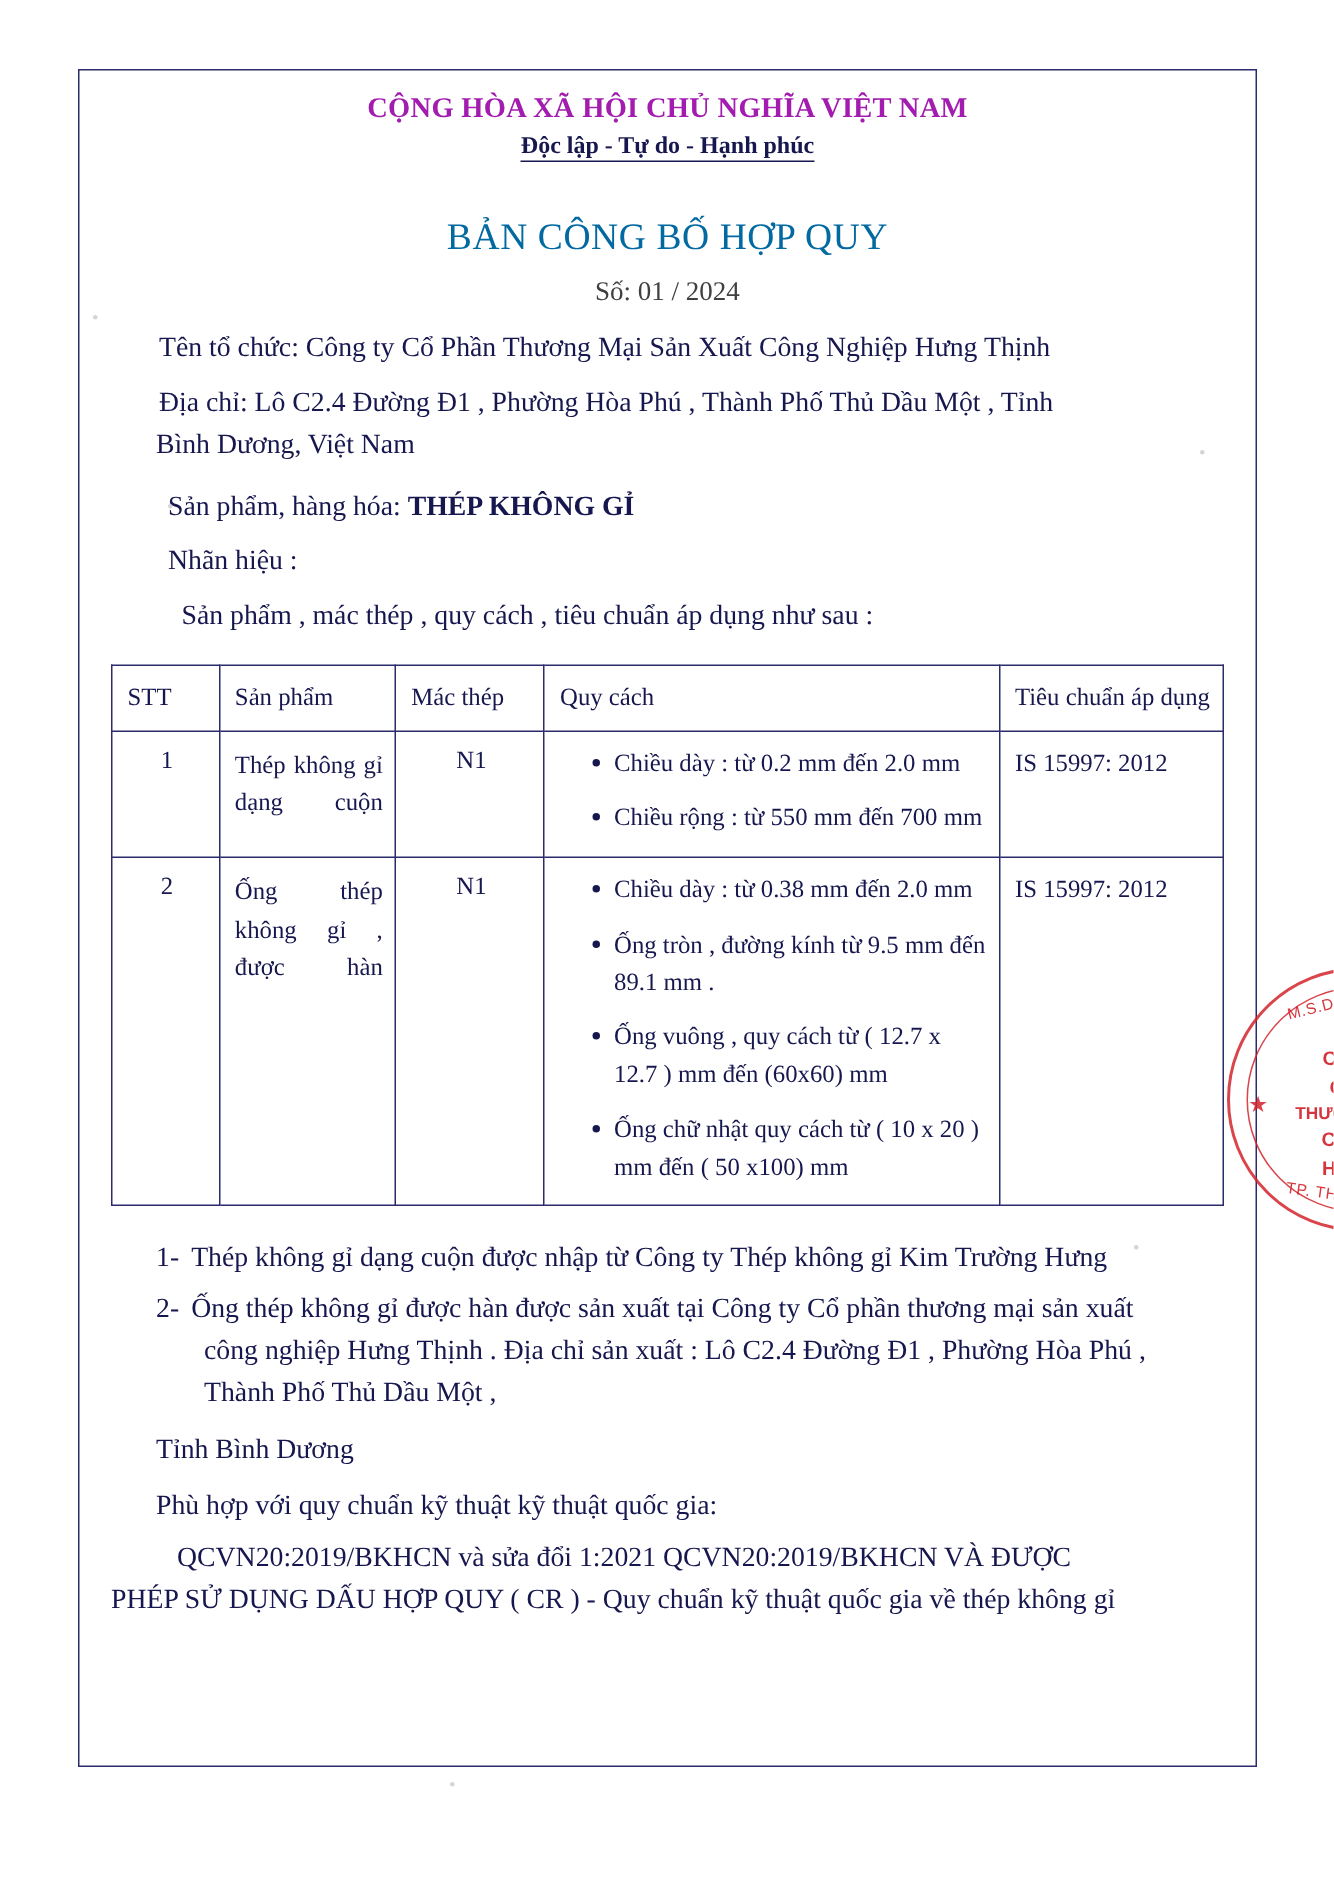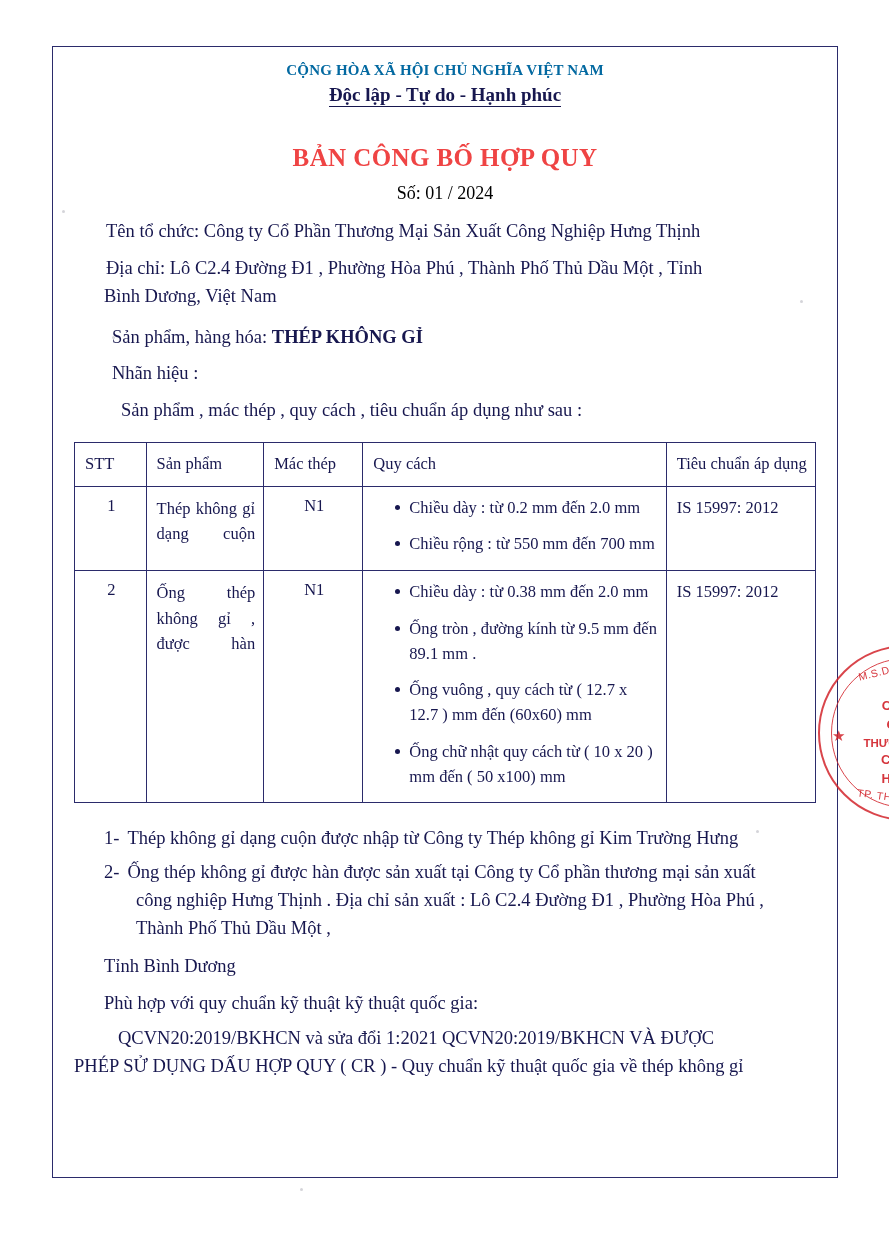--- a/index.html
+++ b/index.html
@@ -30,49 +30,49 @@
     position: absolute;
     left: 74px;
     top: 62px;
     width: 742px;
     box-sizing: border-box;
   }
 
   .nation-title {
     text-align: center;
     font-weight: bold;
-    font-size: 15px;
+    font-size: 19px;
     letter-spacing: 0.2px;
-    color: #0369a1;
+    color: #a21caf;
   }
   .nation-sub {
     text-align: center;
     font-weight: bold;
-    font-size: 19px;
+    font-size: 16px;
     margin-top: 5px;
     color: #17174f;
   }
   .nation-sub span {
     border-bottom: 1.4px solid #17174f;
     padding-bottom: 1px;
   }
 
   .doc-title {
     text-align: center;
-    font-weight: bold;
+    font-weight: normal;
     font-size: 25px;
     margin-top: 38px;
-    color: #ef4444;
+    color: #0369a1;
     letter-spacing: 0.4px;
   }
   .doc-number {
     text-align: center;
     font-size: 18px;
     margin-top: 11px;
-    color: #000000;
+    color: #404040;
   }
 
   .para {
     font-size: 18.5px;
     line-height: 1.52;
     color: #17174f;
     margin-top: 13px;
   }
   .para.indent-1 { padding-left: 32px; }
   .para.indent-2 { padding-left: 38px; }

